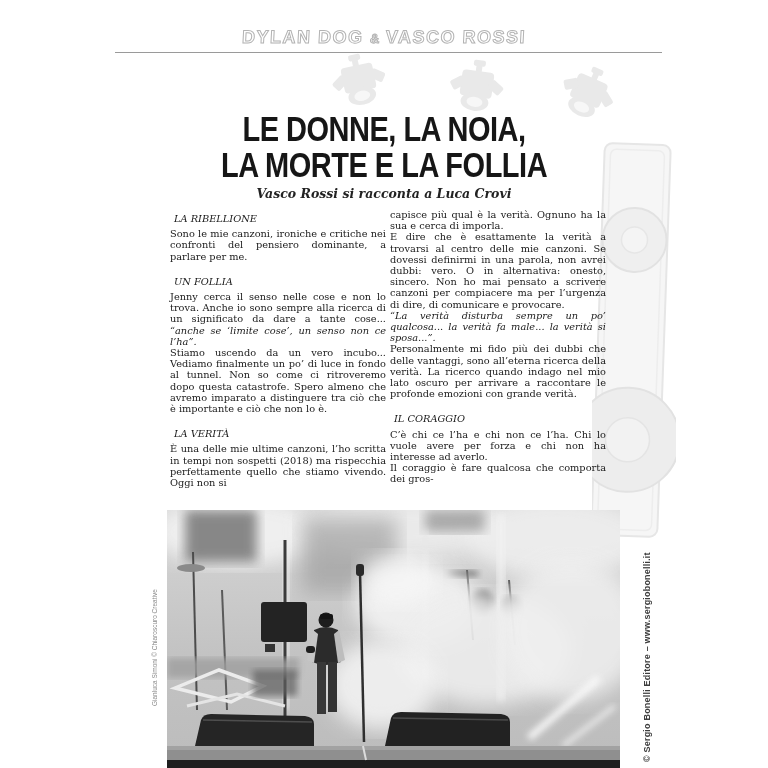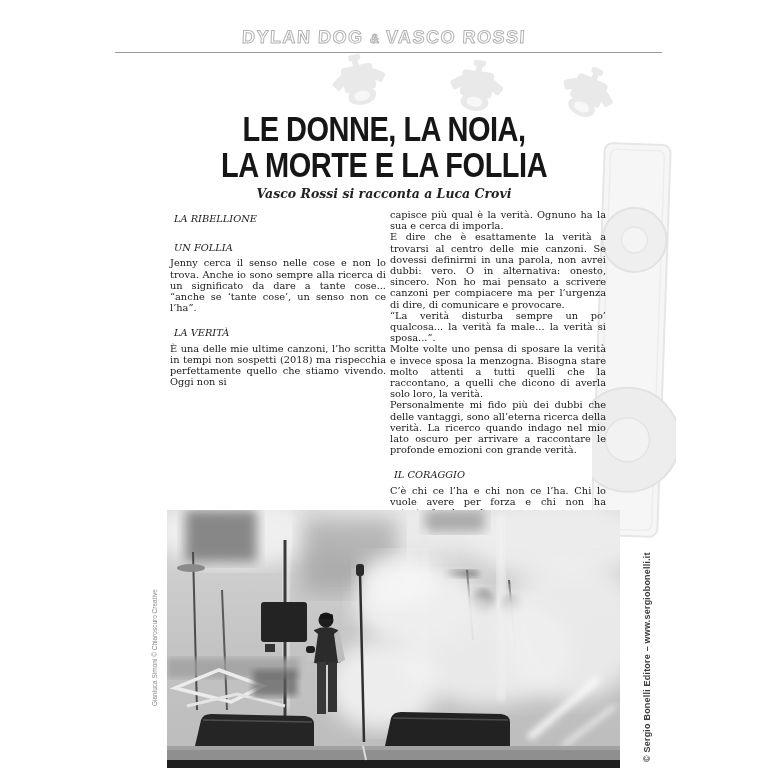--- a/index.html
+++ b/index.html
@@ -26,21 +26,21 @@
             font-style:italic;font-weight:bold;font-size:12.5px;color:#222;}
 
   
   .col{position:absolute;top:209px;width:216px;font-size:9.8px;line-height:11.2px;
        text-align:justify;hyphens:auto;}
   .col-left{left:170px;}
   .col-right{left:390px;}
   .col p{margin:0 0 0 0;}
   .col .sec-head{font-style:italic;margin:4px;}
   .col .gap{height:10px;}
-  .italic{}
+  .italic{font-style:italic;}
 
   
   .photo{position:absolute;left:167px;top:510px;width:453px;height:258px;overflow:hidden;z-index:3;}
   .photo-credit{position:absolute;left:151px;top:706px;width:150px;height:10px;
         font-family:"Liberation Sans", sans-serif;font-size:6.5px;color:#8a8a8a;
         transform:rotate(-90deg);transform-origin:left top;white-space:nowrap;z-index:4;}
 
   
   .copyright{position:absolute;left:642px;top:762px;width:215px;height:12px;
         font-family:"Liberation Sans", sans-serif;font-size:9px;font-weight:bold;color:#3d3d3d;
@@ -104,37 +104,38 @@
   </svg>
 
   <div class="title">
     <div>LE DONNE, LA NOIA,</div>
     <div>LA MORTE E LA FOLLIA</div>
   </div>
   <div class="subtitle">Vasco Rossi si racconta a Luca Crovi</div>
 
   <div class="col col-left">
     <p class="sec-head">LA RIBELLIONE</p>
+    <p>Sono le mie canzoni, ironiche e critiche nei confronti del pensiero dominante, a parlare per me.</p>
     <div class="gap"></div>
     <p class="sec-head">UN FOLLIA</p>
-    <p><span>Jenny cerca il senso nelle cose e non lo trova. Anche io sono sempre alla ricerca di un significato da dare a tante cose... </span><span class="italic">“anche se ‘tante cose’, un senso non ce l’ha”.</span></p>
+    <p><span>Jenny cerca il senso nelle cose e non lo trova. Anche io sono sempre alla ricerca di un significato da dare a tante cose... </span><span class="italic">“anche se ‘limite cose’, un senso non ce l’ha”.</span></p>
+    <p>Stiamo uscendo da un vero incubo... Vediamo finalmente un po’ di luce in fondo al tunnel. Non so come ci ritroveremo dopo questa catastrofe. Spero almeno che avremo imparato a distinguere tra ciò che è importante e ciò che non lo è.</p>
     <div class="gap"></div>
     <p class="sec-head">LA VERITÀ</p>
     <p>È una delle mie ultime canzoni, l’ho scritta in tempi non sospetti (2018) ma rispecchia perfettamente quello che stiamo vivendo. Oggi non si</p>
   </div>
 
   <div class="col col-right">
     <p>capisce più qual è la verità. Ognuno ha la sua e cerca di imporla.</p>
     <p>E dire che è esattamente la verità a trovarsi al centro delle mie canzoni. Se dovessi definirmi in una parola, non avrei dubbi: vero. O in alternativa: onesto, sincero. Non ho mai pensato a scrivere canzoni per compiacere ma per l’urgenza di dire, di comunicare e provocare.</p>
     <p class="italic">“La verità disturba sempre un po’ qualcosa... la verità fa male... la verità si sposa...”.</p>
-    <p>Molte volte uno pensa di sposare la verità e invece sposa la menzogna. Bisogna stare molto attenti a tutti quelli che la raccontano, a quelli che dicono di averla solo loro, la verità.</p>
     <p>Personalmente mi fido più dei dubbi che delle vantaggi, sono all’eterna ricerca della verità. La ricerco quando indago nel mio lato oscuro per arrivare a raccontare le profonde emozioni con grande verità.</p>
     <div class="gap"></div>
     <p class="sec-head">IL CORAGGIO</p>
-    <p>C’è chi ce l’ha e chi non ce l’ha. Chi lo vuole avere per forza e chi non ha catastrofe ad averlo.</p>
+    <p>C’è chi ce l’ha e chi non ce l’ha. Chi lo vuole avere per forza e chi non ha interesse ad averlo.</p>
     <p>Il coraggio è fare qualcosa che comporta dei gros-</p>
   </div>
 
   <div class="photo">
     <svg width="453" height="258" viewBox="0 0 453 258">
       <defs>
         <linearGradient id="bg" x1="0" y1="0" x2="0" y2="1">
           <stop offset="0" stop-color="#d6d6d6"></stop>
             <stop offset=".55" stop-color="#c3c3c3"></stop>
             <stop offset="1" stop-color="#bcbcbc"></stop>

